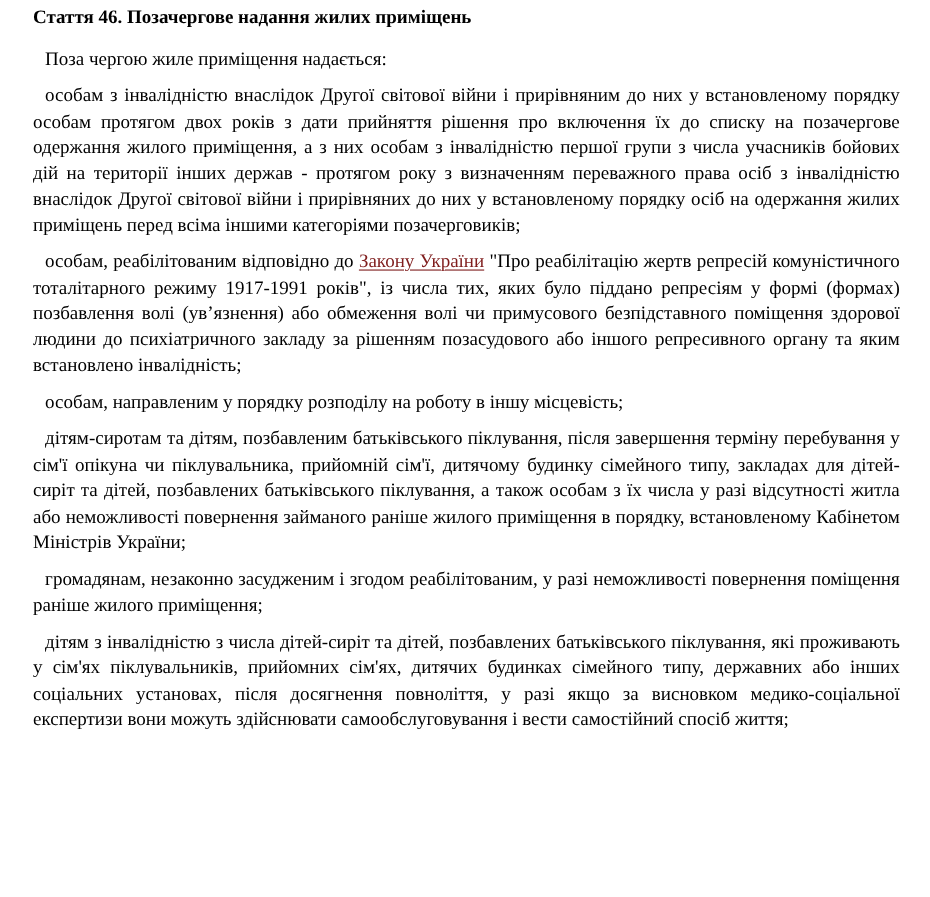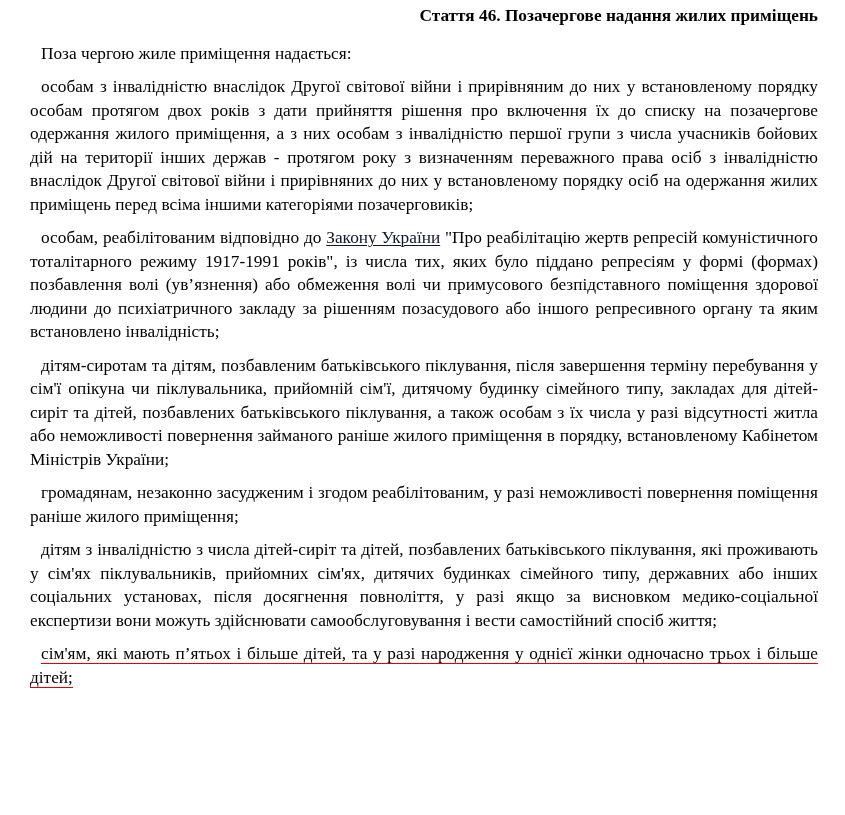--- a/index.html
+++ b/index.html
@@ -20,21 +20,21 @@
   #doc {
     box-sizing: border-box;
     width: 845px;
     height: 815px;
     padding: 4px 27px 0 30px;
   }
 
   .article-title {
     font-size: 17.3px;
     line-height: 23.5px;
-    text-align: right;
+    text-align: left;
     margin: 0 0 9px 0;
     white-space: nowrap;
   }
 
   .article-title .num {
     font-weight: bold;
   }
 
   .lead {
     font-size: 17.3px;
@@ -53,21 +53,21 @@
     hyphens: none;
   }
 
   
 
   .para.single {
     text-align: left;
   }
 
   .lnk {
-    color: #0f172a;
+    color: #7f1d1d;
     text-decoration-thickness: 1px;
     text-underline-offset: 2px;
     cursor: pointer;
   }
 
   .redline {
     position: relative;
   }
 
   .redline .rl-inner {
@@ -89,22 +89,22 @@
     <span class="num">Стаття 46.</span><span> Позачергове надання жилих приміщень</span>
   </h1>
 
   <p class="lead">Поза чергою жиле приміщення надається:</p>
 
   <p class="para">особам з інвалідністю внаслідок Другої світової війни і прирівняним до них у встановленому порядку особам протягом двох років з дати прийняття рішення про включення їх до списку на позачергове одержання жилого приміщення, а з них особам з інвалідністю першої групи з числа учасників бойових дій на території інших держав - протягом року з визначенням переважного права осіб з інвалідністю внаслідок Другої світової війни і прирівняних до них у встановленому порядку осіб на одержання жилих приміщень перед всіма іншими категоріями позачерговиків;</p>
 
   <p class="para"><span>особам, реабілітованим відповідно до </span><a class="lnk" href="#">Закону України</a><span> "Про реабілітацію жертв репресій комуністичного тоталітарного режиму 1917-1991 років", із числа тих, яких було піддано репресіям у формі (формах) позбавлення волі (ув’язнення) або обмеження волі чи примусового безпідставного поміщення здорової людини до психіатричного закладу за рішенням позасудового або іншого репресивного органу та яким встановлено інвалідність;</span></p>
 
 
+  <p class="para single">особам, направленим у порядку розподілу на роботу в іншу місцевість;</p>
 
   <p class="para">дітям-сиротам та дітям, позбавленим батьківського піклування, після завершення терміну перебування у сім'ї опікуна чи піклувальника, прийомній сім'ї, дитячому будинку сімейного типу, закладах для дітей-сиріт та дітей, позбавлених батьківського піклування, а також особам з їх числа у разі відсутності житла або неможливості повернення займаного раніше жилого приміщення в порядку, встановленому Кабінетом Міністрів України;</p>
 
   <p class="para">громадянам, незаконно засудженим і згодом реабілітованим, у разі неможливості повернення поміщення раніше жилого приміщення;</p>
 
   <p class="para">дітям з інвалідністю з числа дітей-сиріт та дітей, позбавлених батьківського піклування, які проживають у сім'ях піклувальників, прийомних сім'ях, дитячих будинках сімейного типу, державних або інших соціальних установах, після досягнення повноліття, у разі якщо за висновком медико-соціальної експертизи вони можуть здійснювати самообслуговування і вести самостійний спосіб життя;</p>
 
-  <p class="para redline"><span class="rl-inner">сім'ям, які мають п’ятьох і більше дітей, та у разі народження у однієї жінки одночасно трьох і більше дітей;</span></p>
 
 </div>
 
 </body></html>

